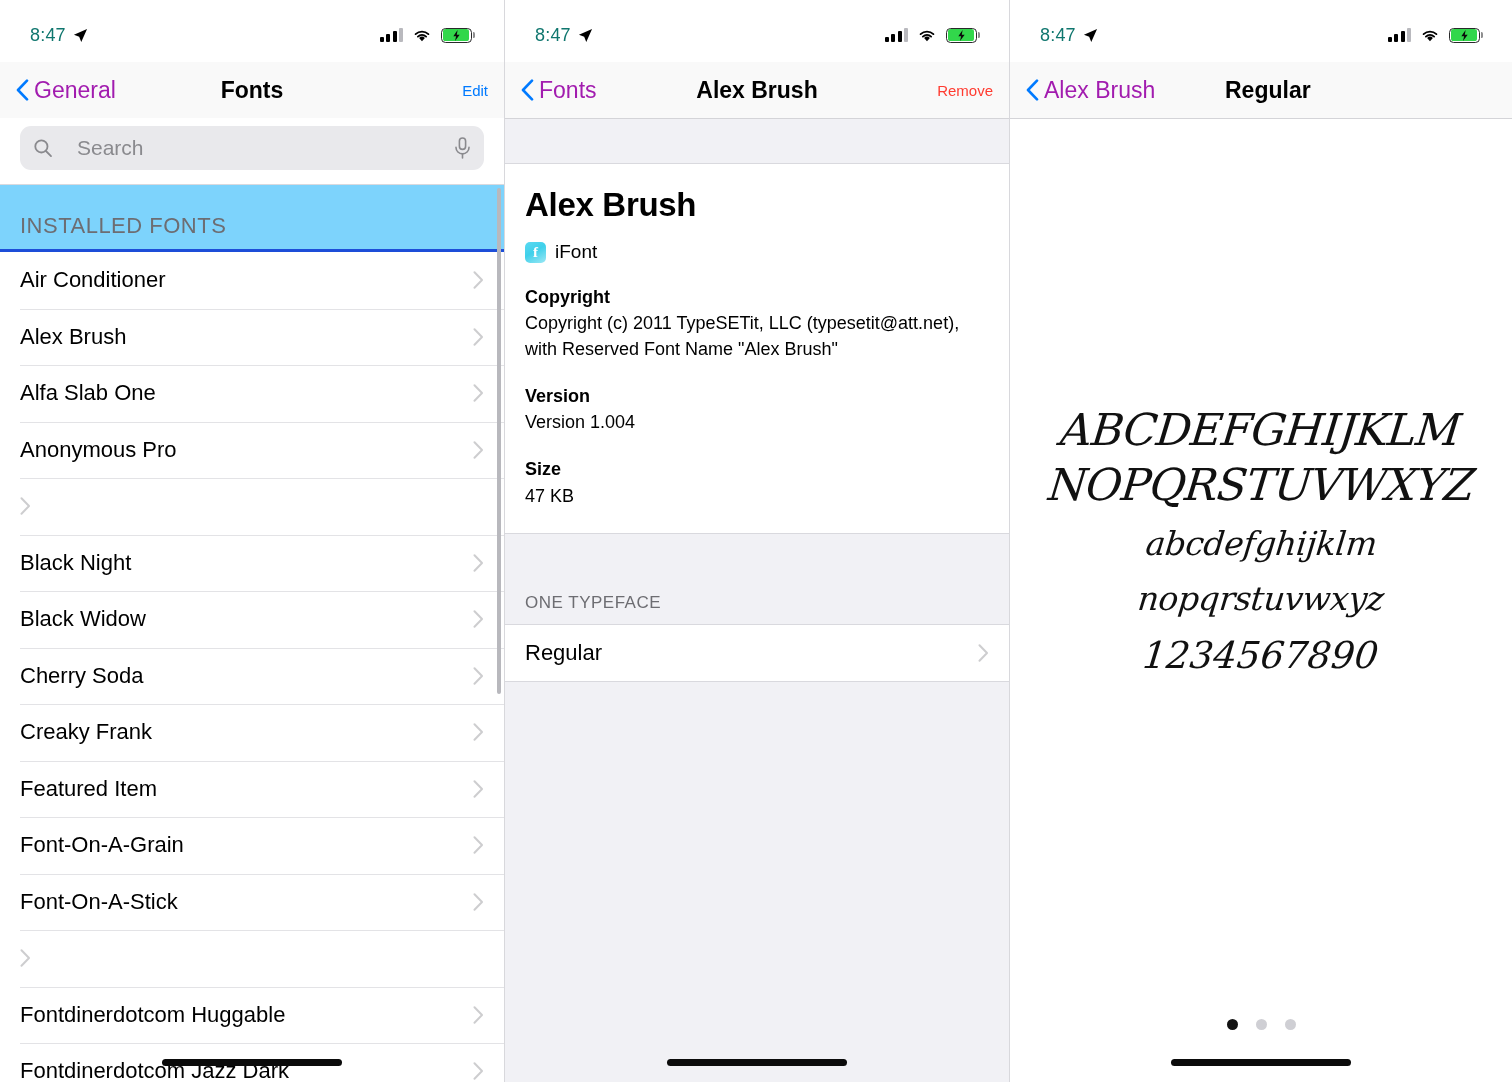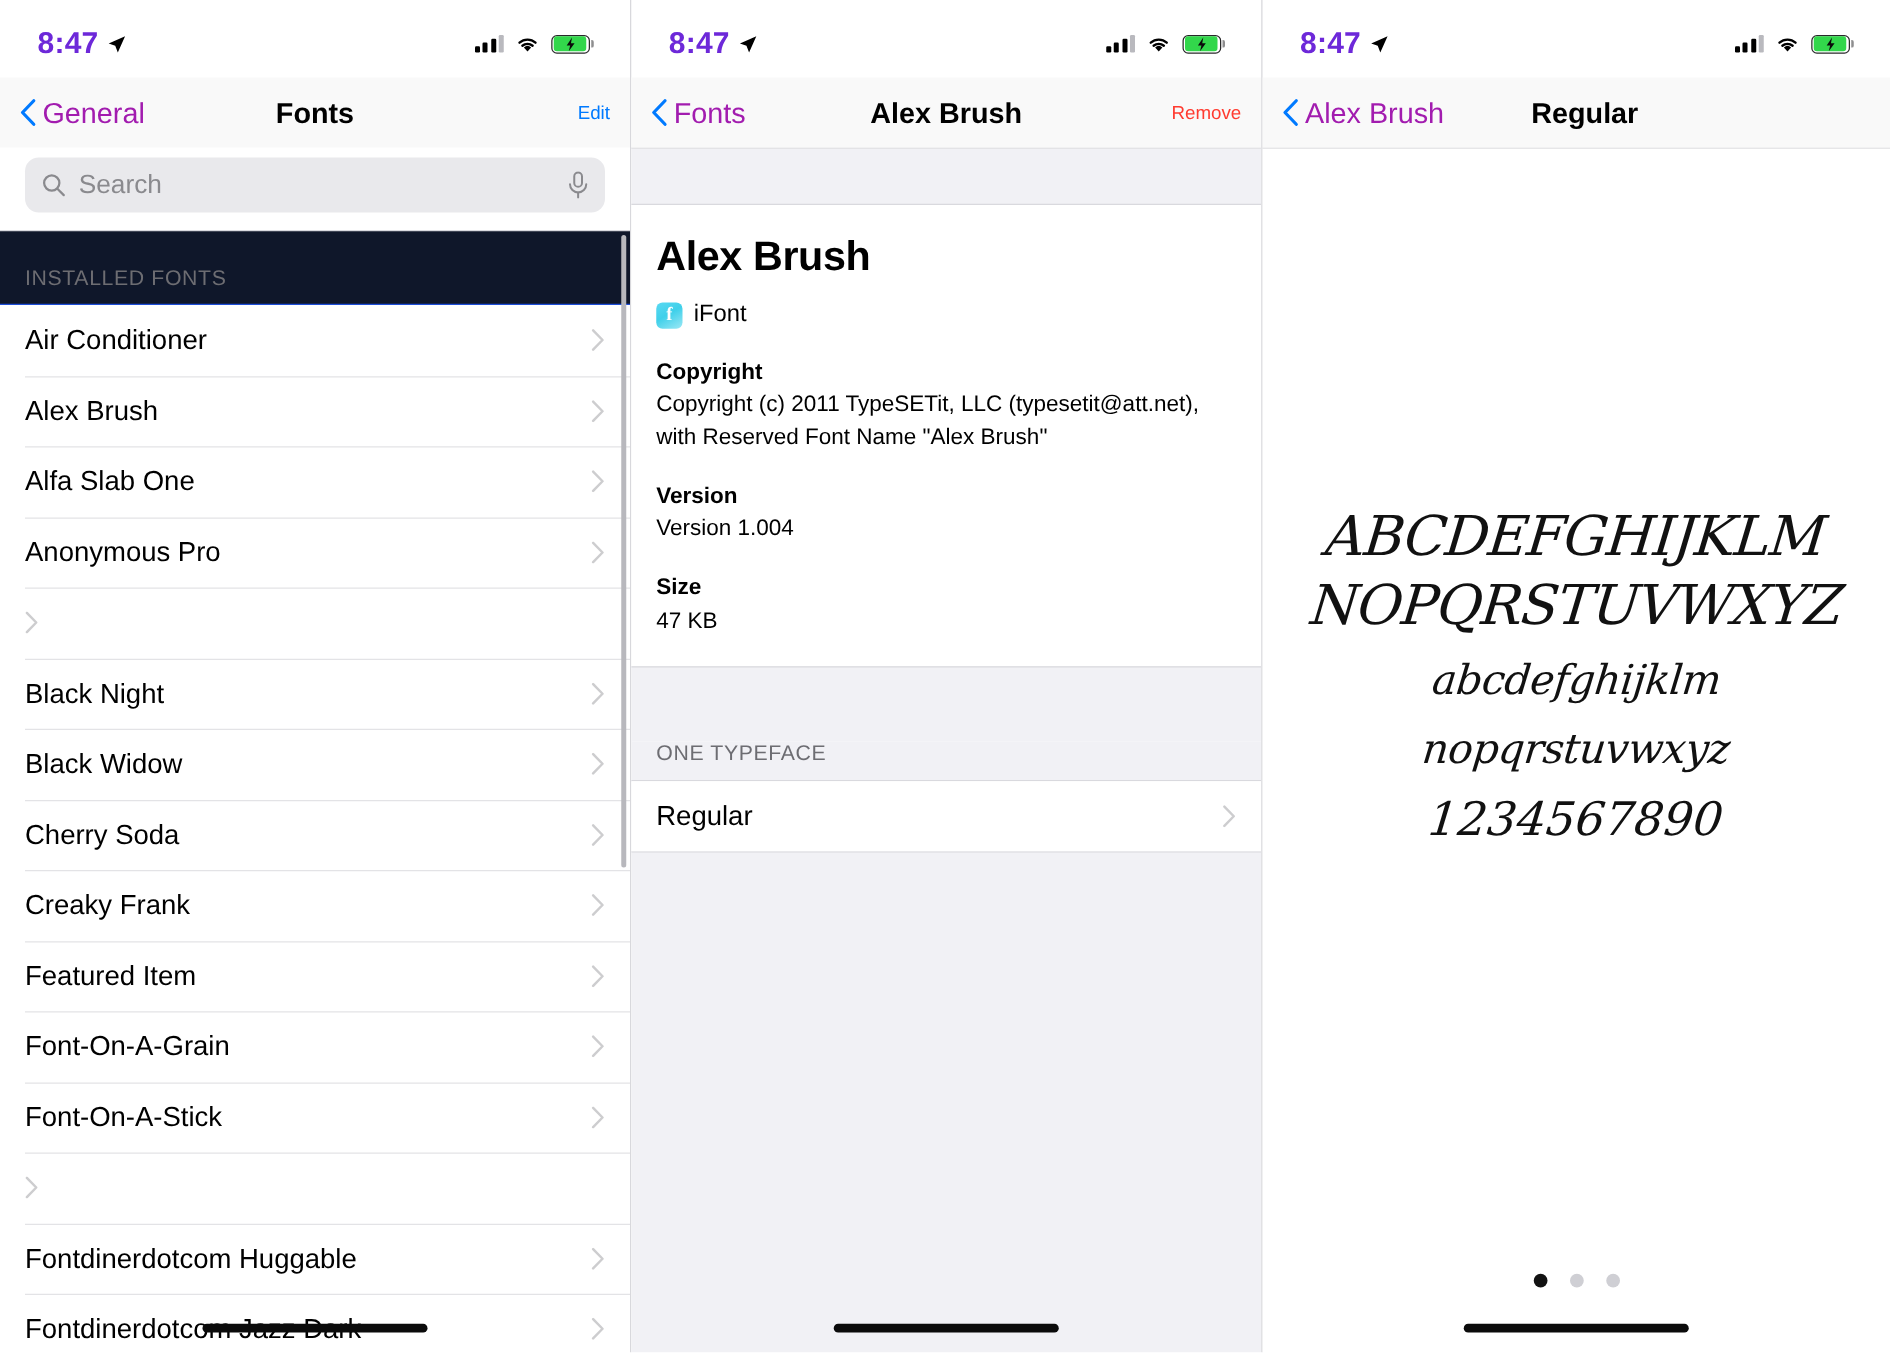--- a/index.html
+++ b/index.html
@@ -15,21 +15,21 @@
   .panel-1 { width: 504px; }
   .panel-2 { width: 505px; border-left: 1px solid #d8d8dc; }
   .panel-3 { width: 503px; border-left: 1px solid #d8d8dc; }
 
   
   .statusbar {
     height: 62px; display: flex; align-items: center;
     justify-content: space-between; padding: 8px 28px 0 30px;
   }
   .sb-left { display: flex; align-items: center; gap: 7px; }
-  .sb-time { font-size: 24px; font-weight: bold; color: #6d28d9; letter-spacing: 0.2px; }
+  .sb-time { font-size: 18px; font-weight: normal; color: #0f766e; letter-spacing: 0.2px; }
   .loc-arrow { width: 15px; height: 15px; display: block; }
   .sb-right { display: flex; align-items: center; gap: 9px; padding-right: 4px; }
   .bars { display: flex; align-items: flex-end; gap: 2.5px; height: 14px; }
   .bars i { width: 4px; border-radius: 1px; background: #000; display: block; }
   .bars i:nth-child(1){height:5px;} .bars i:nth-child(2){height:8px;}
   .bars i:nth-child(3){height:11px;} .bars i:nth-child(4){height:14px;background:#b9b9be;}
   .wifi { width: 20px; height: 15px; display: block; }
   .battery { position: relative; width: 31px; height: 15px; }
   .battery .shell {
     position: absolute; inset: 0; border: 1.4px solid #1d1d1f;
@@ -64,32 +64,32 @@
   .nav-right {
     margin-left: auto; font-size: 15px; color: #007aff; cursor: pointer; z-index: 2;
   }
   .nav-right.destructive { color: #ff3b30; }
   .nav-sep { height: 1px; background: #d4d4d8; }
 
   
   .search-wrap { padding: 8px 20px 14px 20px; background: #fff; }
   .search-field {
     height: 44px; background: #e9e9ec; border-radius: 11px;
-    display: flex; align-items: center; padding: 0 13px; gap: 10px;
+    display: flex; align-items: center; padding: 0 13px; gap: 24px;
   }
   .search-ico { width: 20px; height: 20px; flex: none; }
   .search-ph { font-size: 21px; color: #8a8a8e; flex: 1; }
   .mic-ico { width: 17px; height: 22px; flex: none; }
 
   
   .list-scroll { position: relative; background: #fff; }
   .group-header {
-    background: #0f172a; padding: 28px 20px 10px 20px;
-    font-size: 17px; color: #6d6d72; letter-spacing: 0.5px;
-    border-top: 1px solid #d9d9de; border-bottom: 1px solid #1d4ed8;
+    background: #7dd3fc; padding: 28px 20px 10px 20px;
+    font-size: 22px; color: #6d6d72; letter-spacing: 0.5px;
+    border-top: 1px solid #d9d9de; border-bottom: 3px solid #1d4ed8;
   }
   .row {
     height: 56.5px; display: flex; align-items: center;
     padding: 0 20px; background: #fff; cursor: pointer; position: relative;
   }
   .row + .row::before {
     content: ""; position: absolute; left: 20px; right: 0; top: 0;
     height: 1px; background: #e3e3e6;
   }
   .row-label { font-size: 22px; color: #000; flex: 1; }

